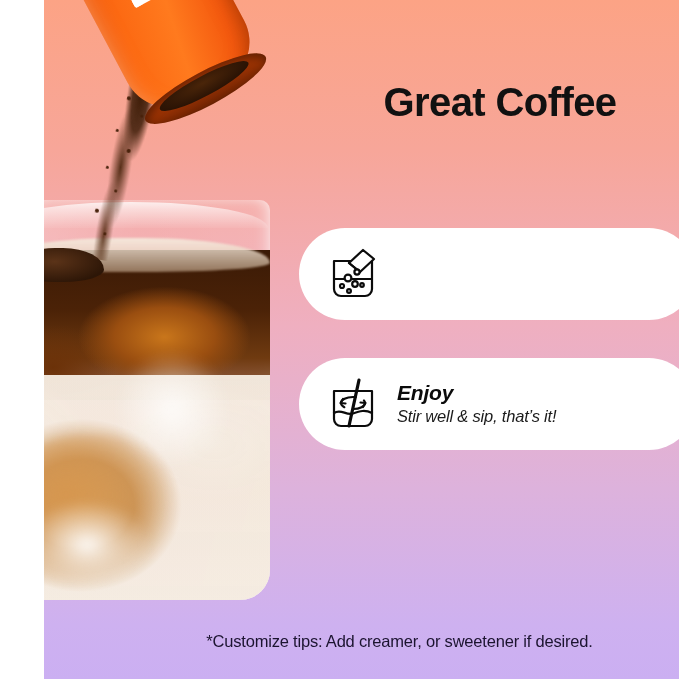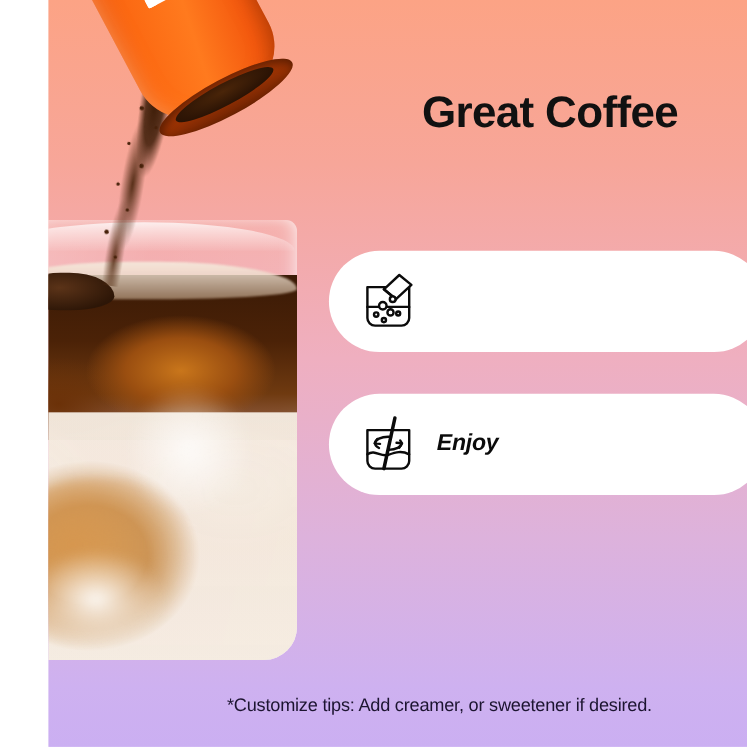--- a/index.html
+++ b/index.html
@@ -337,18 +337,19 @@
           <path d="M7 14 H45 V42 a7 7 0 0 1 -7 7 H14 a7 7 0 0 1 -7 -7 Z"></path>
           <path d="M7 36 c7 -5 12 3 19 0.5 c7 -2.5 12 -4 19 -0.5"></path>
           <path d="M14 26 a12 6 0 0 1 24 0 a12 6 0 0 1 -24 0" stroke-dasharray="17 9"></path>
           <path d="M16 22 l-2.5 4 l5 0.5"></path>
           <path d="M36 30 l2.5 -4 l-5 -0.5"></path>
           <path d="M32 3 L22 49" stroke-width="3.2" fill="#fff"></path>
         </svg>
       </div>
       <div class="card-text">
         <div class="card-title">Enjoy</div>
+        <div class="card-body">Stir well &amp; sip, that’s it!</div>
       </div>
     </div>
   </div>
 
   <div class="footnote">*Customize tips: Add creamer, or sweetener if desired.</div>
 </div>
 
 </body></html>

